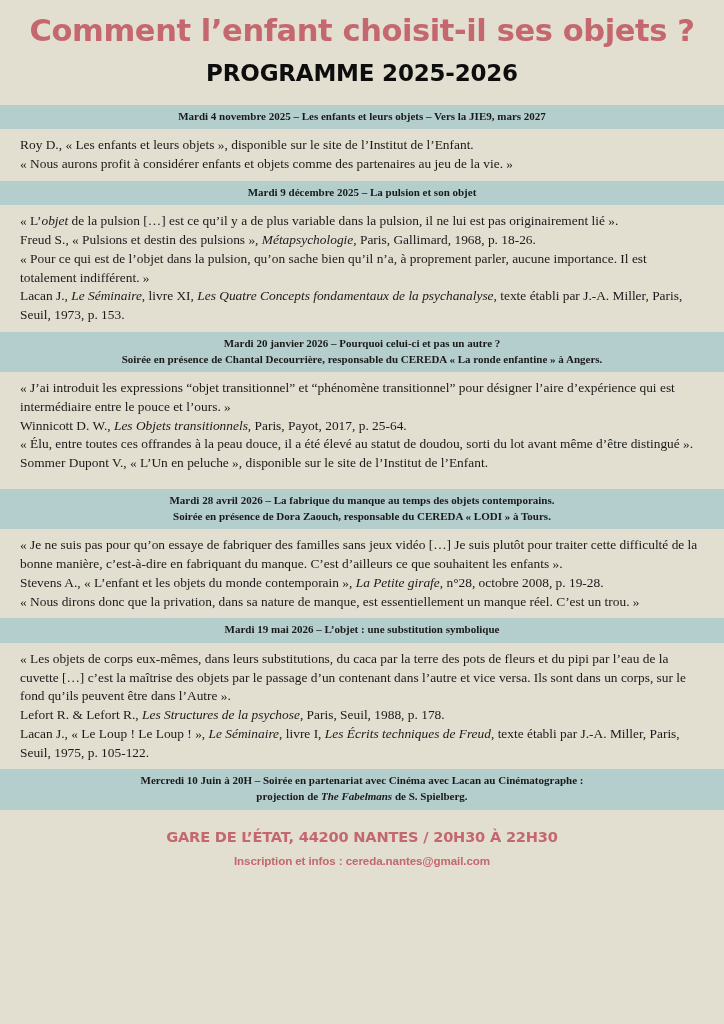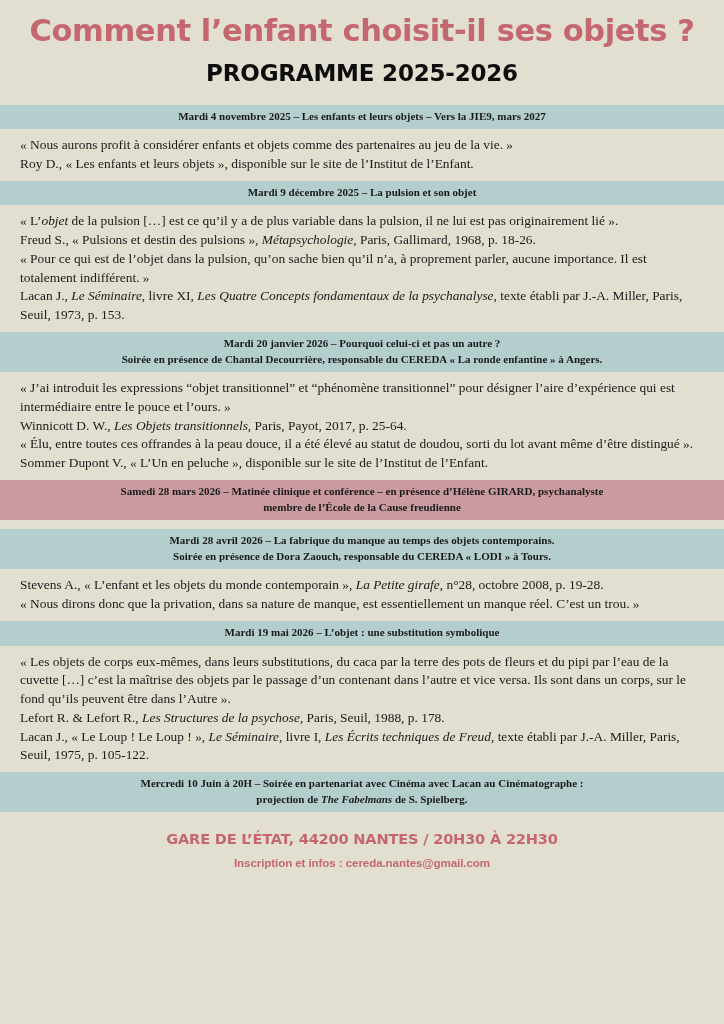--- a/index.html
+++ b/index.html
@@ -104,52 +104,49 @@
   <div class="header">
     <h1 class="main-title">Comment l’enfant choisit-il ses objets ?</h1>
     <h2 class="sub-title">PROGRAMME 2025-2026</h2>
   </div>
 
   <div id="sessions-container">
       <div class="band blue">
         <span class="band-line">Mardi 4 novembre 2025 – Les enfants et leurs objets – Vers la JIE9, mars 2027</span>
       </div>
       <div class="quotes">
+        <span class="quote-line">Roy D., « Les enfants et leurs objets », disponible sur le site de l’Institut de l’Enfant.</span>
         <span class="quote-line">« Nous aurons profit à considérer enfants et objets comme des partenaires au jeu de la vie. »</span>
-        <span class="quote-line">Roy D., « Les enfants et leurs objets », disponible sur le site de l’Institut de l’Enfant.</span>
       </div>
       <div class="band blue">
         <span class="band-line">Mardi 9 décembre 2025 – La pulsion et son objet</span>
       </div>
       <div class="quotes">
         <span class="quote-line">« L’<i>objet</i> de la pulsion […] est ce qu’il y a de plus variable dans la pulsion, il ne lui est pas originairement lié ».</span>
         <span class="quote-line">Freud S., « Pulsions et destin des pulsions », <i>Métapsychologie</i>, Paris, Gallimard, 1968, p. 18-26.</span>
         <span class="quote-line">« Pour ce qui est de l’objet dans la pulsion, qu’on sache bien qu’il n’a, à proprement parler, aucune importance. Il est totalement indifférent. »</span>
         <span class="quote-line">Lacan J., <i>Le Séminaire</i>, livre XI, <i>Les Quatre Concepts fondamentaux de la psychanalyse</i>, texte établi par J.-A. Miller, Paris, Seuil, 1973, p. 153.</span>
       </div>
       <div class="band blue">
         <span class="band-line">Mardi 20 janvier 2026 – Pourquoi celui-ci et pas un autre ?</span>
         <span class="band-line">Soirée en présence de Chantal Decourrière, responsable du CEREDA « La ronde enfantine » à Angers.</span>
       </div>
       <div class="quotes">
         <span class="quote-line">« J’ai introduit les expressions “objet transitionnel” et “phénomène transitionnel” pour désigner l’aire d’expérience qui est intermédiaire entre le pouce et l’ours. »</span>
         <span class="quote-line">Winnicott D. W., <i>Les Objets transitionnels</i>, Paris, Payot, 2017, p. 25-64.</span>
         <span class="quote-line">« Élu, entre toutes ces offrandes à la peau douce, il a été élevé au statut de doudou, sorti du lot avant même d’être distingué ».</span>
         <span class="quote-line">Sommer Dupont V., « L’Un en peluche », disponible sur le site de l’Institut de l’Enfant.</span>
       </div>
-      <div class="band pink">
-        <span class="band-line">Samedi 28 mars 2026 – Matinée clinique et conférence – en présence d’Hélène GIRARD, psychanalyste</span>
-        <span class="band-line">membre de l’École de la Cause freudienne</span>
-      </div>
       <div class="spacer"></div>
       <div class="band blue">
         <span class="band-line">Mardi 28 avril 2026 – La fabrique du manque au temps des objets contemporains.</span>
         <span class="band-line">Soirée en présence de Dora Zaouch, responsable du CEREDA « LODI » à Tours.</span>
       </div>
       <div class="quotes">
+        <span class="quote-line">« Je ne suis pas pour qu’on essaye de fabriquer des familles sans jeux vidéo […] Je suis plutôt pour traiter cette difficulté de la bonne manière, c’est-à-dire en fabriquant du manque. C’est d’ailleurs ce que souhaitent les enfants ».</span>
         <span class="quote-line">Stevens A., « L’enfant et les objets du monde contemporain », <i>La Petite girafe</i>, n°28, octobre 2008, p. 19-28.</span>
         <span class="quote-line">« Nous dirons donc que la privation, dans sa nature de manque, est essentiellement un manque réel. C’est un trou. »</span>
       </div>
       <div class="band blue">
         <span class="band-line">Mardi 19 mai 2026 – L’objet : une substitution symbolique</span>
       </div>
       <div class="quotes">
         <span class="quote-line">« Les objets de corps eux-mêmes, dans leurs substitutions, du caca par la terre des pots de fleurs et du pipi par l’eau de la cuvette […] c’est la maîtrise des objets par le passage d’un contenant dans l’autre et vice versa. Ils sont dans un corps, sur le fond qu’ils peuvent être dans l’Autre ».</span>
         <span class="quote-line">Lefort R. &amp; Lefort R., <i>Les Structures de la psychose</i>, Paris, Seuil, 1988, p. 178.</span>
         <span class="quote-line">Lacan J., « Le Loup ! Le Loup ! », <i>Le Séminaire</i>, livre I, <i>Les Écrits techniques de Freud</i>, texte établi par J.-A. Miller, Paris, Seuil, 1975, p. 105-122.</span>

